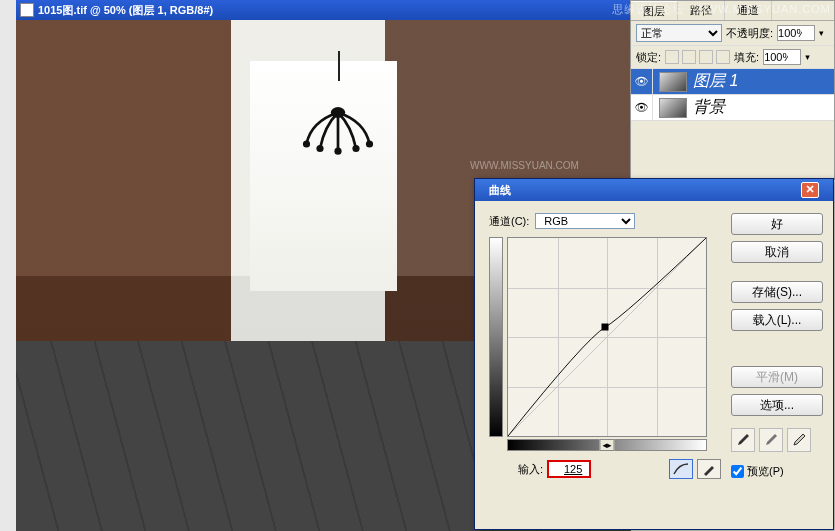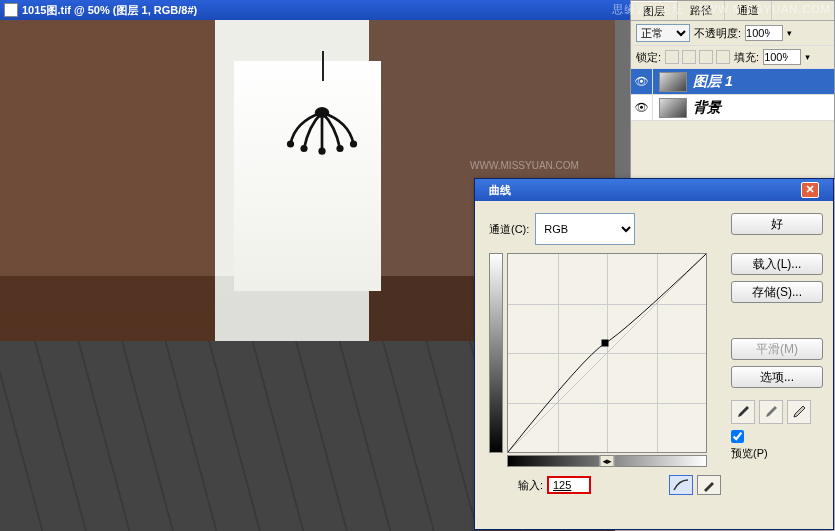--- a/index.html
+++ b/index.html
@@ -1,78 +1,78 @@
 <!DOCTYPE html>
 <html><head>
 <meta charset="utf-8">
 <style>
 * { box-sizing: border-box; margin: 0; padding: 0; font-family: "Microsoft YaHei", SimSun, Tahoma, sans-serif; font-size: 11px; }
 body { width: 835px; height: 531px; background: #e8e8e8; position: relative; overflow: hidden; }
 
-.doc-window { position: absolute; left: 0; top: 0; width: 630px; height: 442px; background: #6f6f6f; }
+.doc-window { position: absolute; left: 16px; top: 0; width: 630px; height: 442px; background: #6f6f6f; }
 .doc-titlebar { height: 20px; background: linear-gradient(#2a5fd8, #1a4bb8); display: flex; align-items: center; padding: 0 4px; color: #fff; font-size: 12px; font-weight: bold; }
 .doc-titlebar .icon { width: 14px; height: 14px; background: #fff; margin-right: 4px; border: 1px solid #888; }
 .canvas { position: absolute; left: 0; top: 20px; width: 615px; height: 511px; background: linear-gradient(180deg, #d8d8d0 0%, #e8e8e0 30%, #a8a8a0 60%, #404040 100%); overflow: hidden; }
 .canvas-img { width: 100%; height: 100%; background:
   linear-gradient(90deg, rgba(90,50,30,0.85) 0%, rgba(90,50,30,0.85) 35%, rgba(240,240,235,0.9) 35%, rgba(240,240,235,0.9) 60%, rgba(80,45,28,0.8) 60%, rgba(80,45,28,0.8) 100%),
   linear-gradient(180deg, #e0ded5 0%, #e0ded5 50%, #3a3a3a 50%, #2a2a2a 100%);
   position: relative; }
 .floor { position:absolute; bottom:0; left:0; right:0; height:190px; background: repeating-linear-gradient(75deg, #444 0 40px, #3a3a3a 40px 42px), repeating-linear-gradient(-10deg, rgba(255,255,255,0.05) 0 30px, rgba(0,0,0,0.1) 30px 32px); }
 .window-light { position:absolute; left:38%; top:8%; width:24%; height:45%; background: linear-gradient(#fff, #f0f0ea); }
 .chandelier { position:absolute; left:45%; top:12%; width:90px; height:90px; }
 .chandelier::before { content:""; position:absolute; left:50%; top:-30px; width:2px; height:30px; background:#222; }
 .chandelier svg { width:100%; height:100%; }
 
 .layers-panel { position: absolute; right: 0; top: 0; width: 205px; height: 180px; background: #ece9d8; border: 1px solid #9a9a9a; }
 .panel-tabs { display: flex; height: 20px; background: #ece9d8; border-bottom: 1px solid #aaa; }
 .panel-tab { padding: 2px 12px; border-right: 1px solid #ccc; cursor: pointer; }
 .panel-tab.active { background: #ece9d8; border-top: 1px solid #fff; }
 .panel-row { display: flex; align-items: center; gap: 4px; padding: 3px 5px; border-bottom: 1px solid #ddd; }
 .panel-row select, .panel-row input { font-size: 11px; }
-.blend-sel { width: 54px; height: 18px; border: 1px solid #7f9db9; background: #f5f5f5; }
+.blend-sel { width: 86px; height: 18px; border: 1px solid #7f9db9; background: #f5f5f5; }
 .opac-input { width: 38px; height: 16px; text-align: right; border: 1px solid #999; background:#fff; padding-right:12px; }
 .lock-row { font-size: 11px; }
 .lock-icons { display:inline-flex; gap:3px; }
 .lock-icons span { width:14px; height:14px; border:1px solid #bbb; display:inline-block; }
 .layer-list { background: #fff; }
 .layer-item { display: flex; align-items: center; height: 26px; border-bottom: 1px solid #ddd; }
 .layer-item.active { background: #3169c6; color: #fff; }
 .layer-eye { width: 22px; height: 26px; border-right: 1px solid #ddd; display:flex; align-items:center; justify-content:center; }
 .layer-thumb { width: 28px; height: 20px; margin: 0 6px; border: 1px solid #888; background: linear-gradient(135deg,#ddd 0%,#444 100%); }
-.layer-name { font-size: 14px; font-style: italic; font-weight: bold; }
+.layer-name { font-size: 16px; font-style: italic; }
 
 .curves-dialog { position: absolute; left: 474px; top: 178px; width: 360px; height: 352px; background: #ece9d8; border: 1px solid #0a246a; box-shadow: 2px 2px 6px rgba(0,0,0,0.4); }
 .curves-titlebar { height: 22px; background: linear-gradient(#3b77e0, #2456c0); display: flex; align-items: center; justify-content: space-between; padding: 0 14px; color: #fff; font-weight: bold; font-size: 12px; }
 .curves-close { width: 18px; height: 16px; background: #e06040; border: 1px solid #fff; color:#fff; text-align:center; line-height:13px; cursor:pointer; font-weight:bold; border-radius:2px; }
 .curves-body { padding: 12px 10px 8px 14px; display: flex; gap: 10px; }
 .curves-left { flex: 1; }
 .channel-row { display: flex; align-items: center; gap: 6px; margin-bottom: 8px; }
-.channel-sel { width: 100px; height: 32px; border: 1px solid #7f9db9; background:#fff; padding-left:4px; }
+.channel-sel { width: 100px; height: 16px; border: 1px solid #7f9db9; background:#fff; padding-left:4px; }
 .graph-area { display:flex; }
 .vgrad { width: 14px; height: 200px; background: linear-gradient(#fff, #000); border:1px solid #888; margin-right:4px; }
 .curve-graph { width: 200px; height: 200px; border: 1px solid #888; background: #f4f2e8; position: relative; }
 .grid-line { position:absolute; background:#ccc; }
 .cg-v { width:1px; height:100%; }
 .cg-h { height:1px; width:100%; }
 .curve-path { position:absolute; left:0; top:0; width:100%; height:100%; }
 .curve-point { position:absolute; width:7px; height:7px; background:#000; transform:translate(-50%,-50%); }
 .hgrad-row { display:flex; align-items:center; margin-left:18px; margin-top:2px; }
 .hgrad { width: 200px; height: 12px; background: linear-gradient(90deg,#000,#fff); border:1px solid #888; position:relative; }
 .hgrad-arrows { position:absolute; left:50%; top:-1px; transform:translateX(-50%); font-size:9px; background:#ece9d8; border:1px solid #888; padding:0 2px; line-height:10px; }
 .io-row { display:flex; align-items:center; gap:4px; margin-top:8px; margin-left:18px; }
 .io-label { width: 36px; text-align:right; }
-.io-input { width: 44px; height: 18px; border: 2px solid #d00; background:#fff; text-align:left; padding-left:4px;text-decoration:underline; }
+.io-input { width: 44px; height: 18px; border: 2px solid #d00; background:#fff; text-align:left; padding-left:15px;text-decoration:underline; }
 .curves-right { width: 92px; display:flex; flex-direction:column; gap:6px; }
 .pbtn { height: 22px; border: 1px solid #888; background: linear-gradient(#fefefe,#e4e4e4); border-radius: 3px; cursor:pointer; font-size:12px; }
 .pbtn.disabled { color:#999;margin-top:17px; }
 .tool-sq { width:24px; height:20px; border:1px solid #888; background:#f4f2e8; display:flex; align-items:center; justify-content:center; cursor:pointer; }
 .tool-sq.active { border:1px solid #3a6fd8; background:#dbe6f8; }
 .eyedrop-row { display:flex; gap:4px; margin-top:6px; }
 .eyedrop { width:24px; height:24px; border:1px solid #bbb; background:#f4f2e8; display:flex; align-items:center; justify-content:center; cursor:pointer; }
-.preview-chk { margin-top:0; display:flex; align-items:flex-start; gap:3px;flex-direction:column; }
+.preview-chk { margin-top:6px; display:flex; align-items:center; gap:3px; }
 
 .watermark { position:absolute; right:4px; top:2px; color:rgba(255,255,255,0.55); font-size:10px; letter-spacing:1px; z-index:50; pointer-events:none; }
 .wm-dark { position:absolute; left:470px; top:160px; color:rgba(255,255,255,0.4); font-size:10px; z-index:5; pointer-events:none; }
 </style>
 </head>
 <body>
 
 <div class="watermark">
   <span>思缘设计论坛</span>　<span>WWW.MISSYUAN.COM</span>
 </div>
@@ -186,23 +186,24 @@
           </div>
         <div class="tool-sq">
             <svg width="14" height="14" viewBox="0 0 14 14">
               <path d="M2 12 L10 4 L12 6 L4 14 Z" fill="#333"></path>
             </svg>
           </div>
       </div>
     </div>
     <div class="curves-right">
       <button class="pbtn">好</button>
+      <button class="pbtn">取消</button>
       <div style="height:6px"></div>
+      <button class="pbtn">存储(S)...</button>
       <button class="pbtn">载入(L)...</button>
-      <button class="pbtn">存储(S)...</button>
       <div style="height:6px"></div>
       <button class="pbtn disabled">平滑(M)</button>
       <button class="pbtn">选项...</button>
       <div class="eyedrop-row">
         <div class="eyedrop">
             <svg width="14" height="14" viewBox="0 0 14 14">
               <path d="M11 1 L13 3 L5 11 L2 12 L3 9 Z" fill="#333"></path>
             </svg>
           </div>
         <div class="eyedrop">

